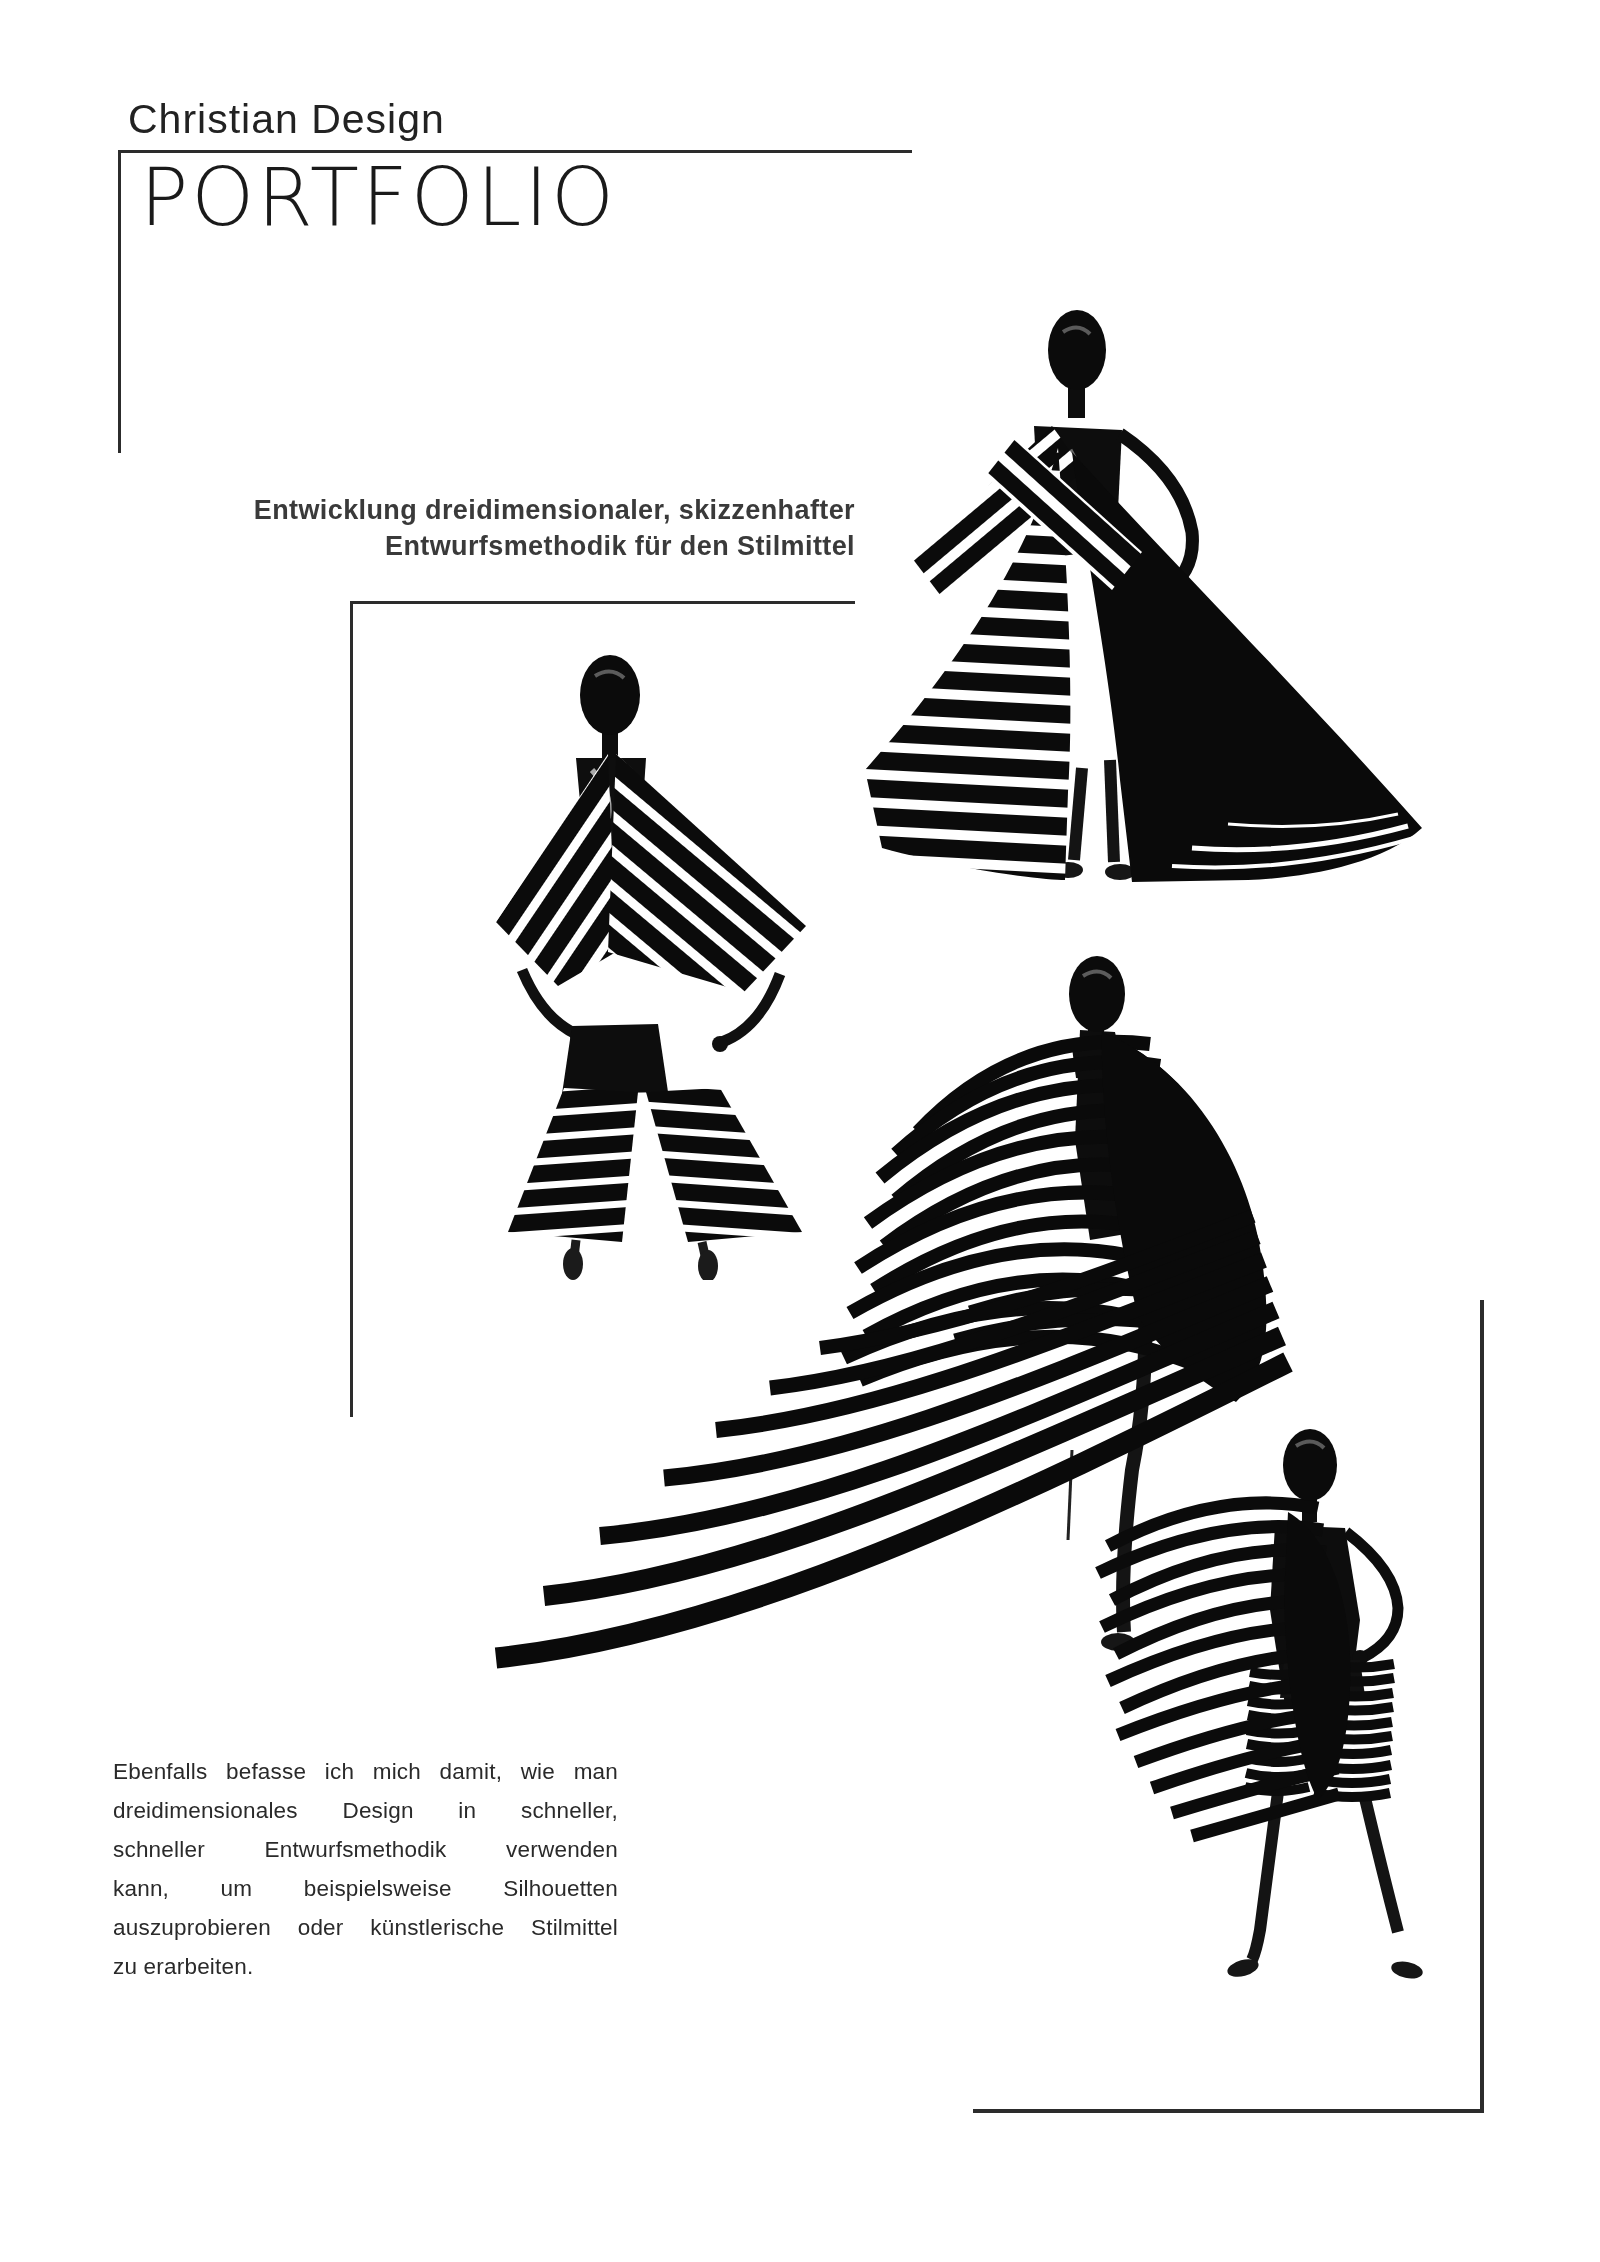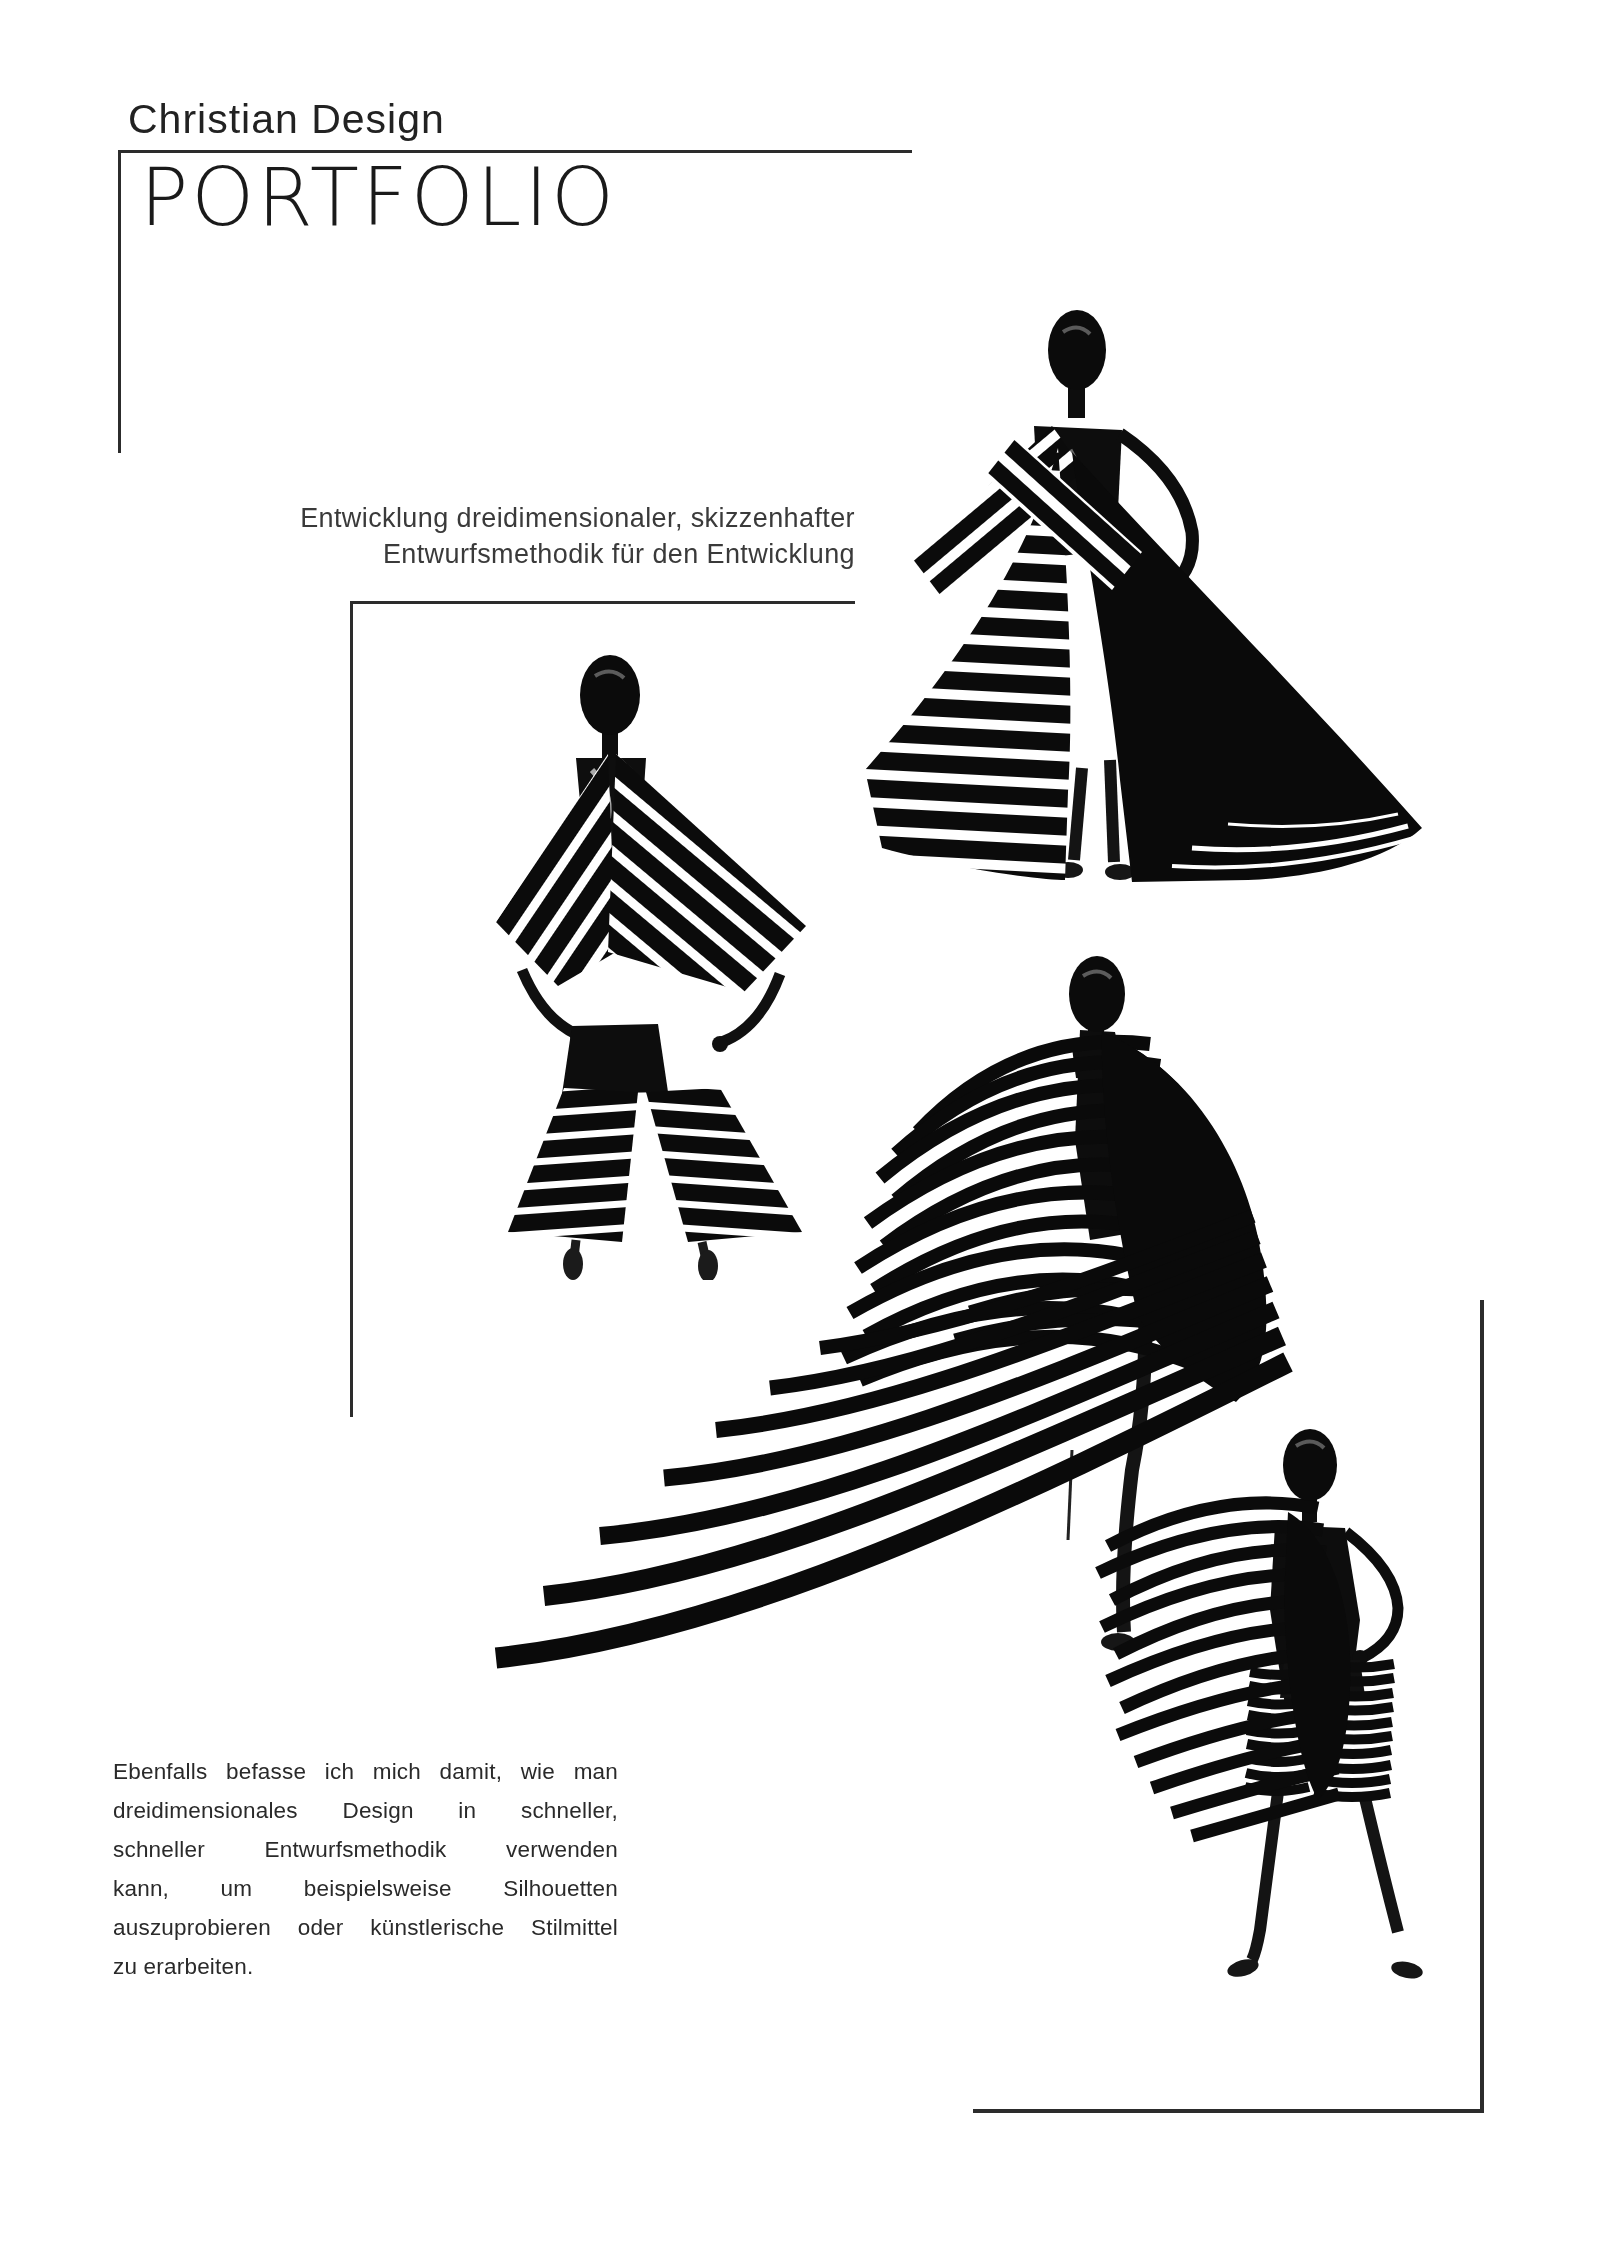--- a/index.html
+++ b/index.html
@@ -21,24 +21,23 @@
   }
   .title{
     left:140px;top:158px;
     font-family:"DejaVu Sans","Liberation Sans",sans-serif;
     font-size:80px;font-weight:200;letter-spacing:3px;color:#1a1a1a;
     white-space:nowrap;line-height:1;z-index:4;
   }
   .intro{
     left:155px;top:492px;width:700px;
     text-align:right;
-    font-size:27px;font-weight:400;color:#3a3a3a;
+    font-size:27px;font-weight:700;color:#3a3a3a;
     line-height:36px;letter-spacing:0.4px;
     z-index:4;
-    margin-top:8px;
   }
   .about{
     left:113px;top:1752px;width:505px;
     font-size:22.5px;font-weight:300;color:#2a2a2a;
     line-height:39px;letter-spacing:0.2px;
     z-index:4;
   }
   .about .jline{text-align:justify;text-align-last:justify;}
   .about .jline-last{text-align:left;text-align-last:left;}
   .fig{position:absolute;z-index:1;}
@@ -48,21 +47,21 @@
 
 <div class="page">
 
   <div class="abs author">Christian Design</div>
   <div class="rule" style="left:118px;top:150px;width:794px;height:3px;"></div>
   <div class="rule" style="left:118px;top:150px;width:3px;height:303px;"></div>
   <div class="abs title">PORTFOLIO</div>
 
   <div class="abs intro">
     <div>Entwicklung dreidimensionaler, skizzenhafter</div>
-    <div>Entwurfsmethodik für den Entwicklung</div>
+    <div>Entwurfsmethodik für den Stilmittel</div>
   </div>
   <div class="rule" style="left:350px;top:601px;width:505px;height:3px;"></div>
   <div class="rule" style="left:350px;top:601px;width:3px;height:816px;"></div>
 
   <div class="rule" style="left:1480px;top:1300px;width:4px;height:813px;"></div>
   <div class="rule" style="left:973px;top:2109px;width:511px;height:4px;"></div>
 
   <div class="abs about">
     <div class="jline">Ebenfalls befasse ich mich damit, wie man</div>
     <div class="jline">dreidimensionales Design in schneller,</div>

